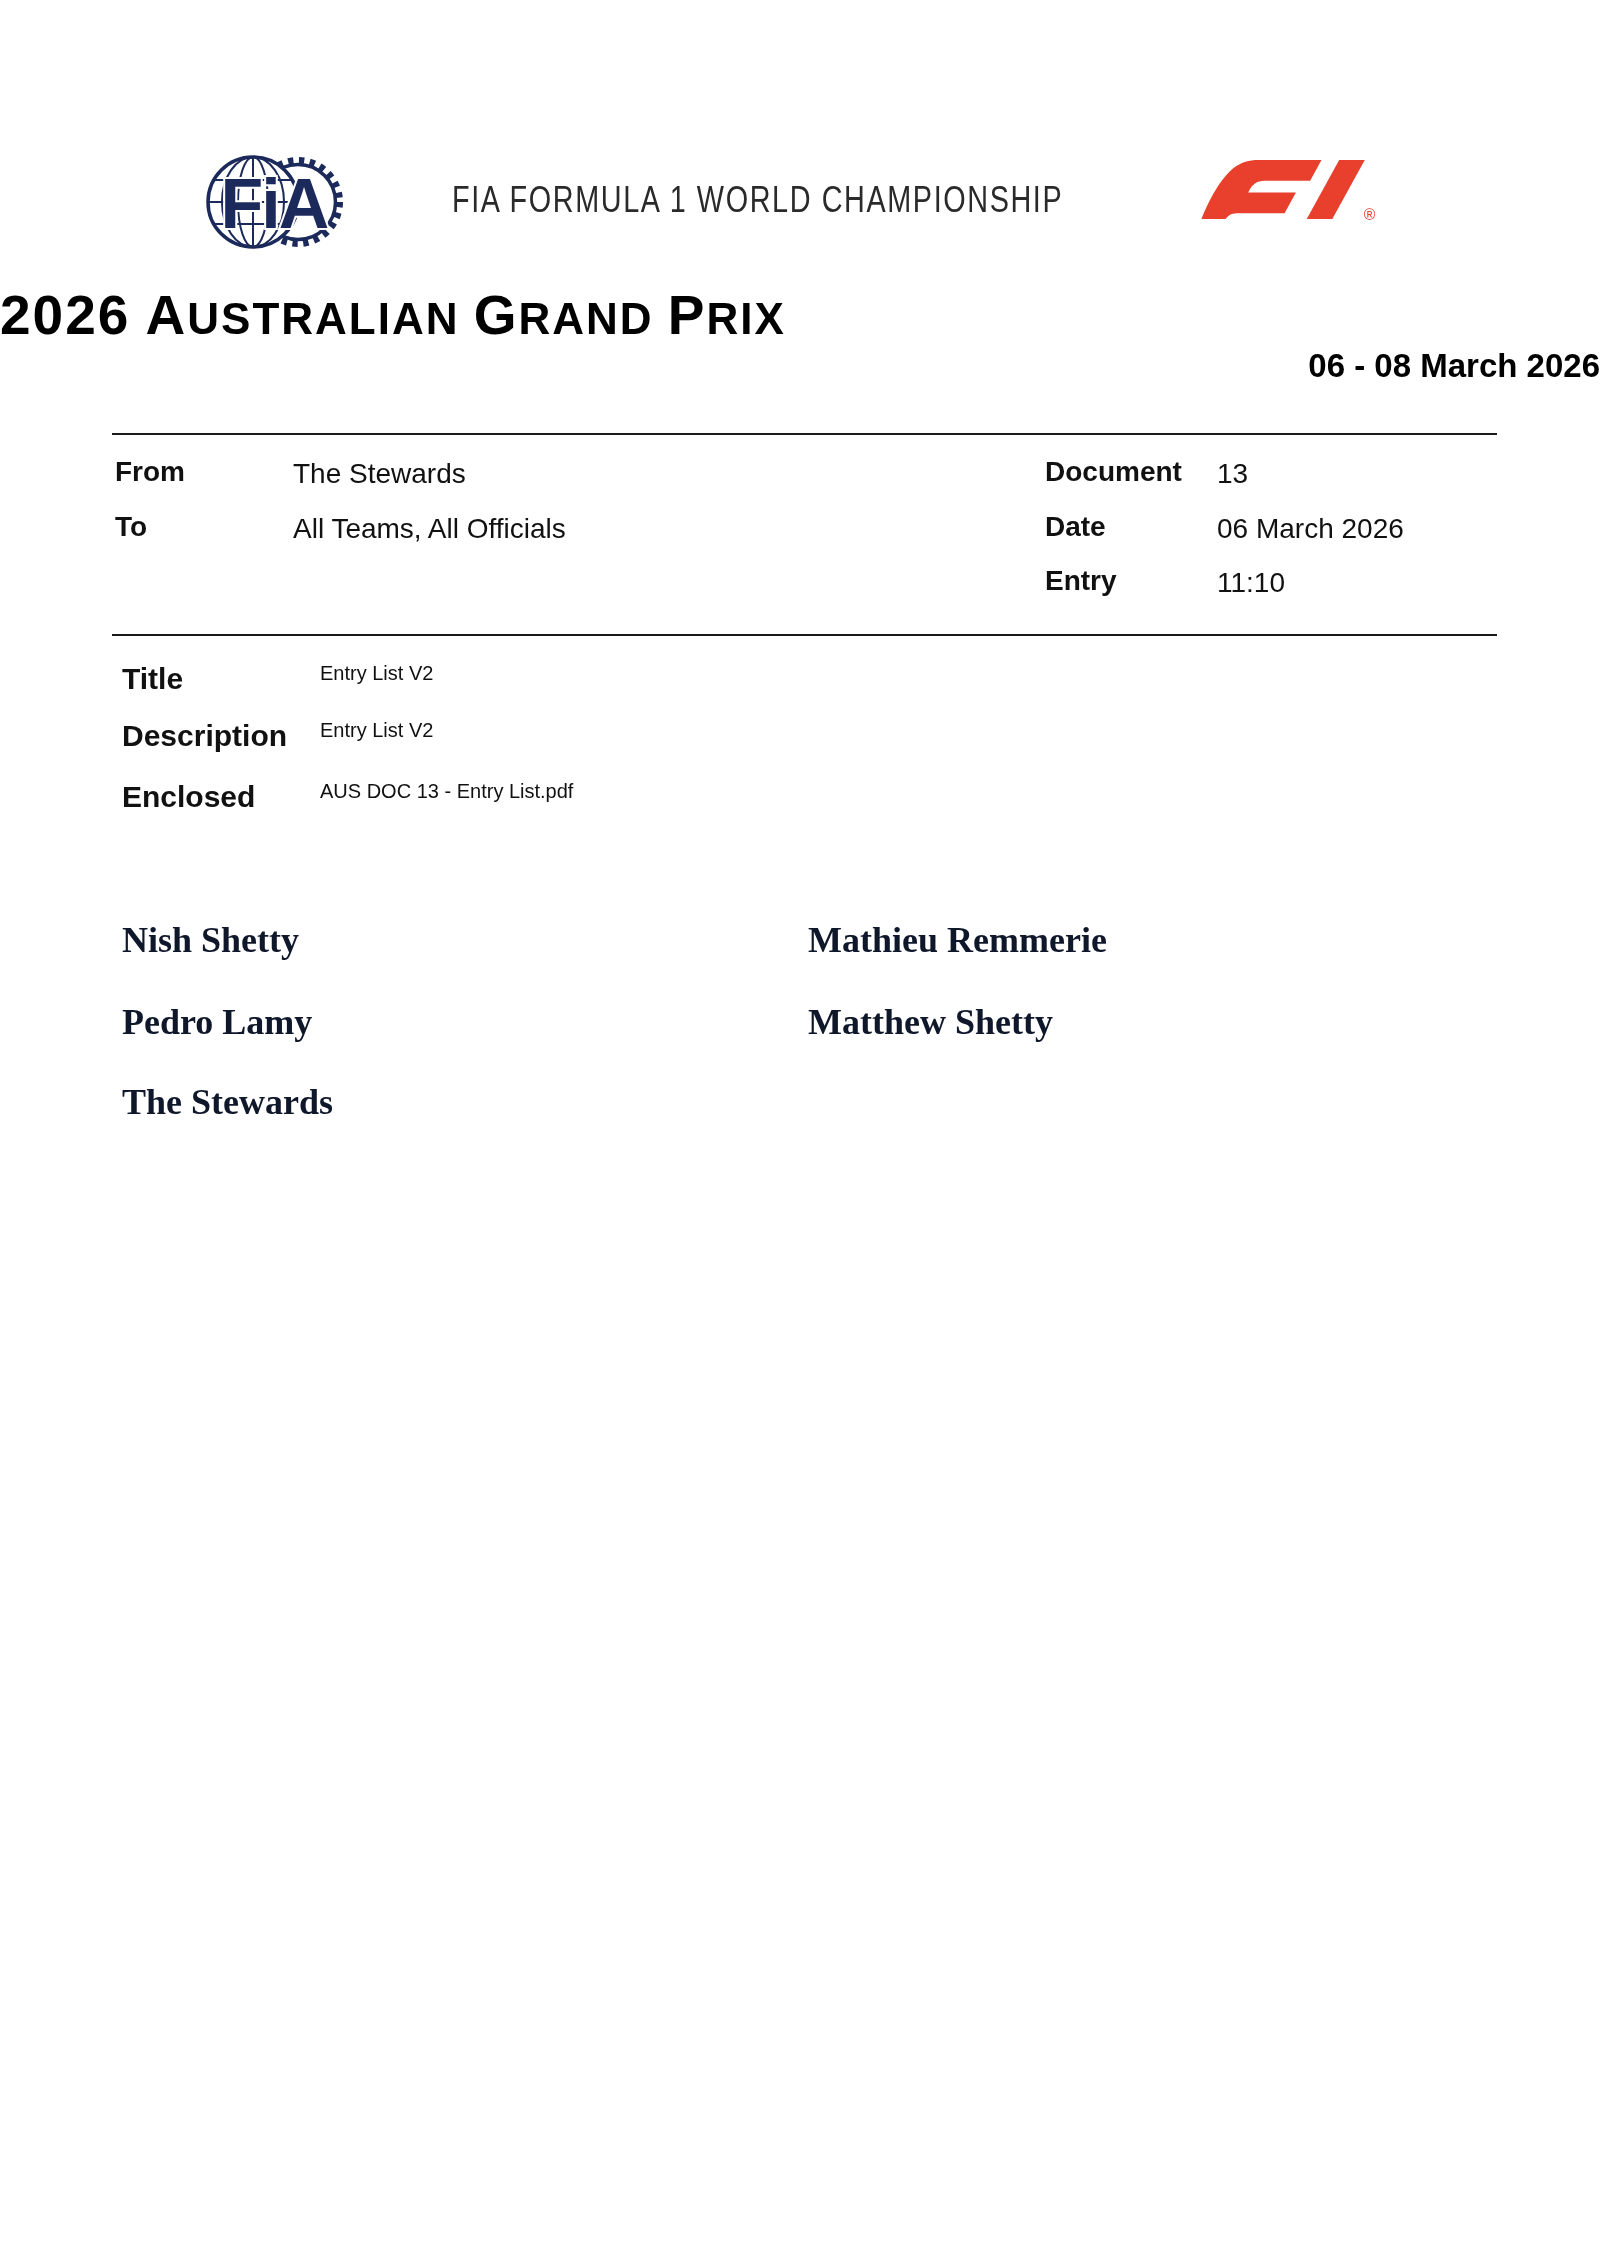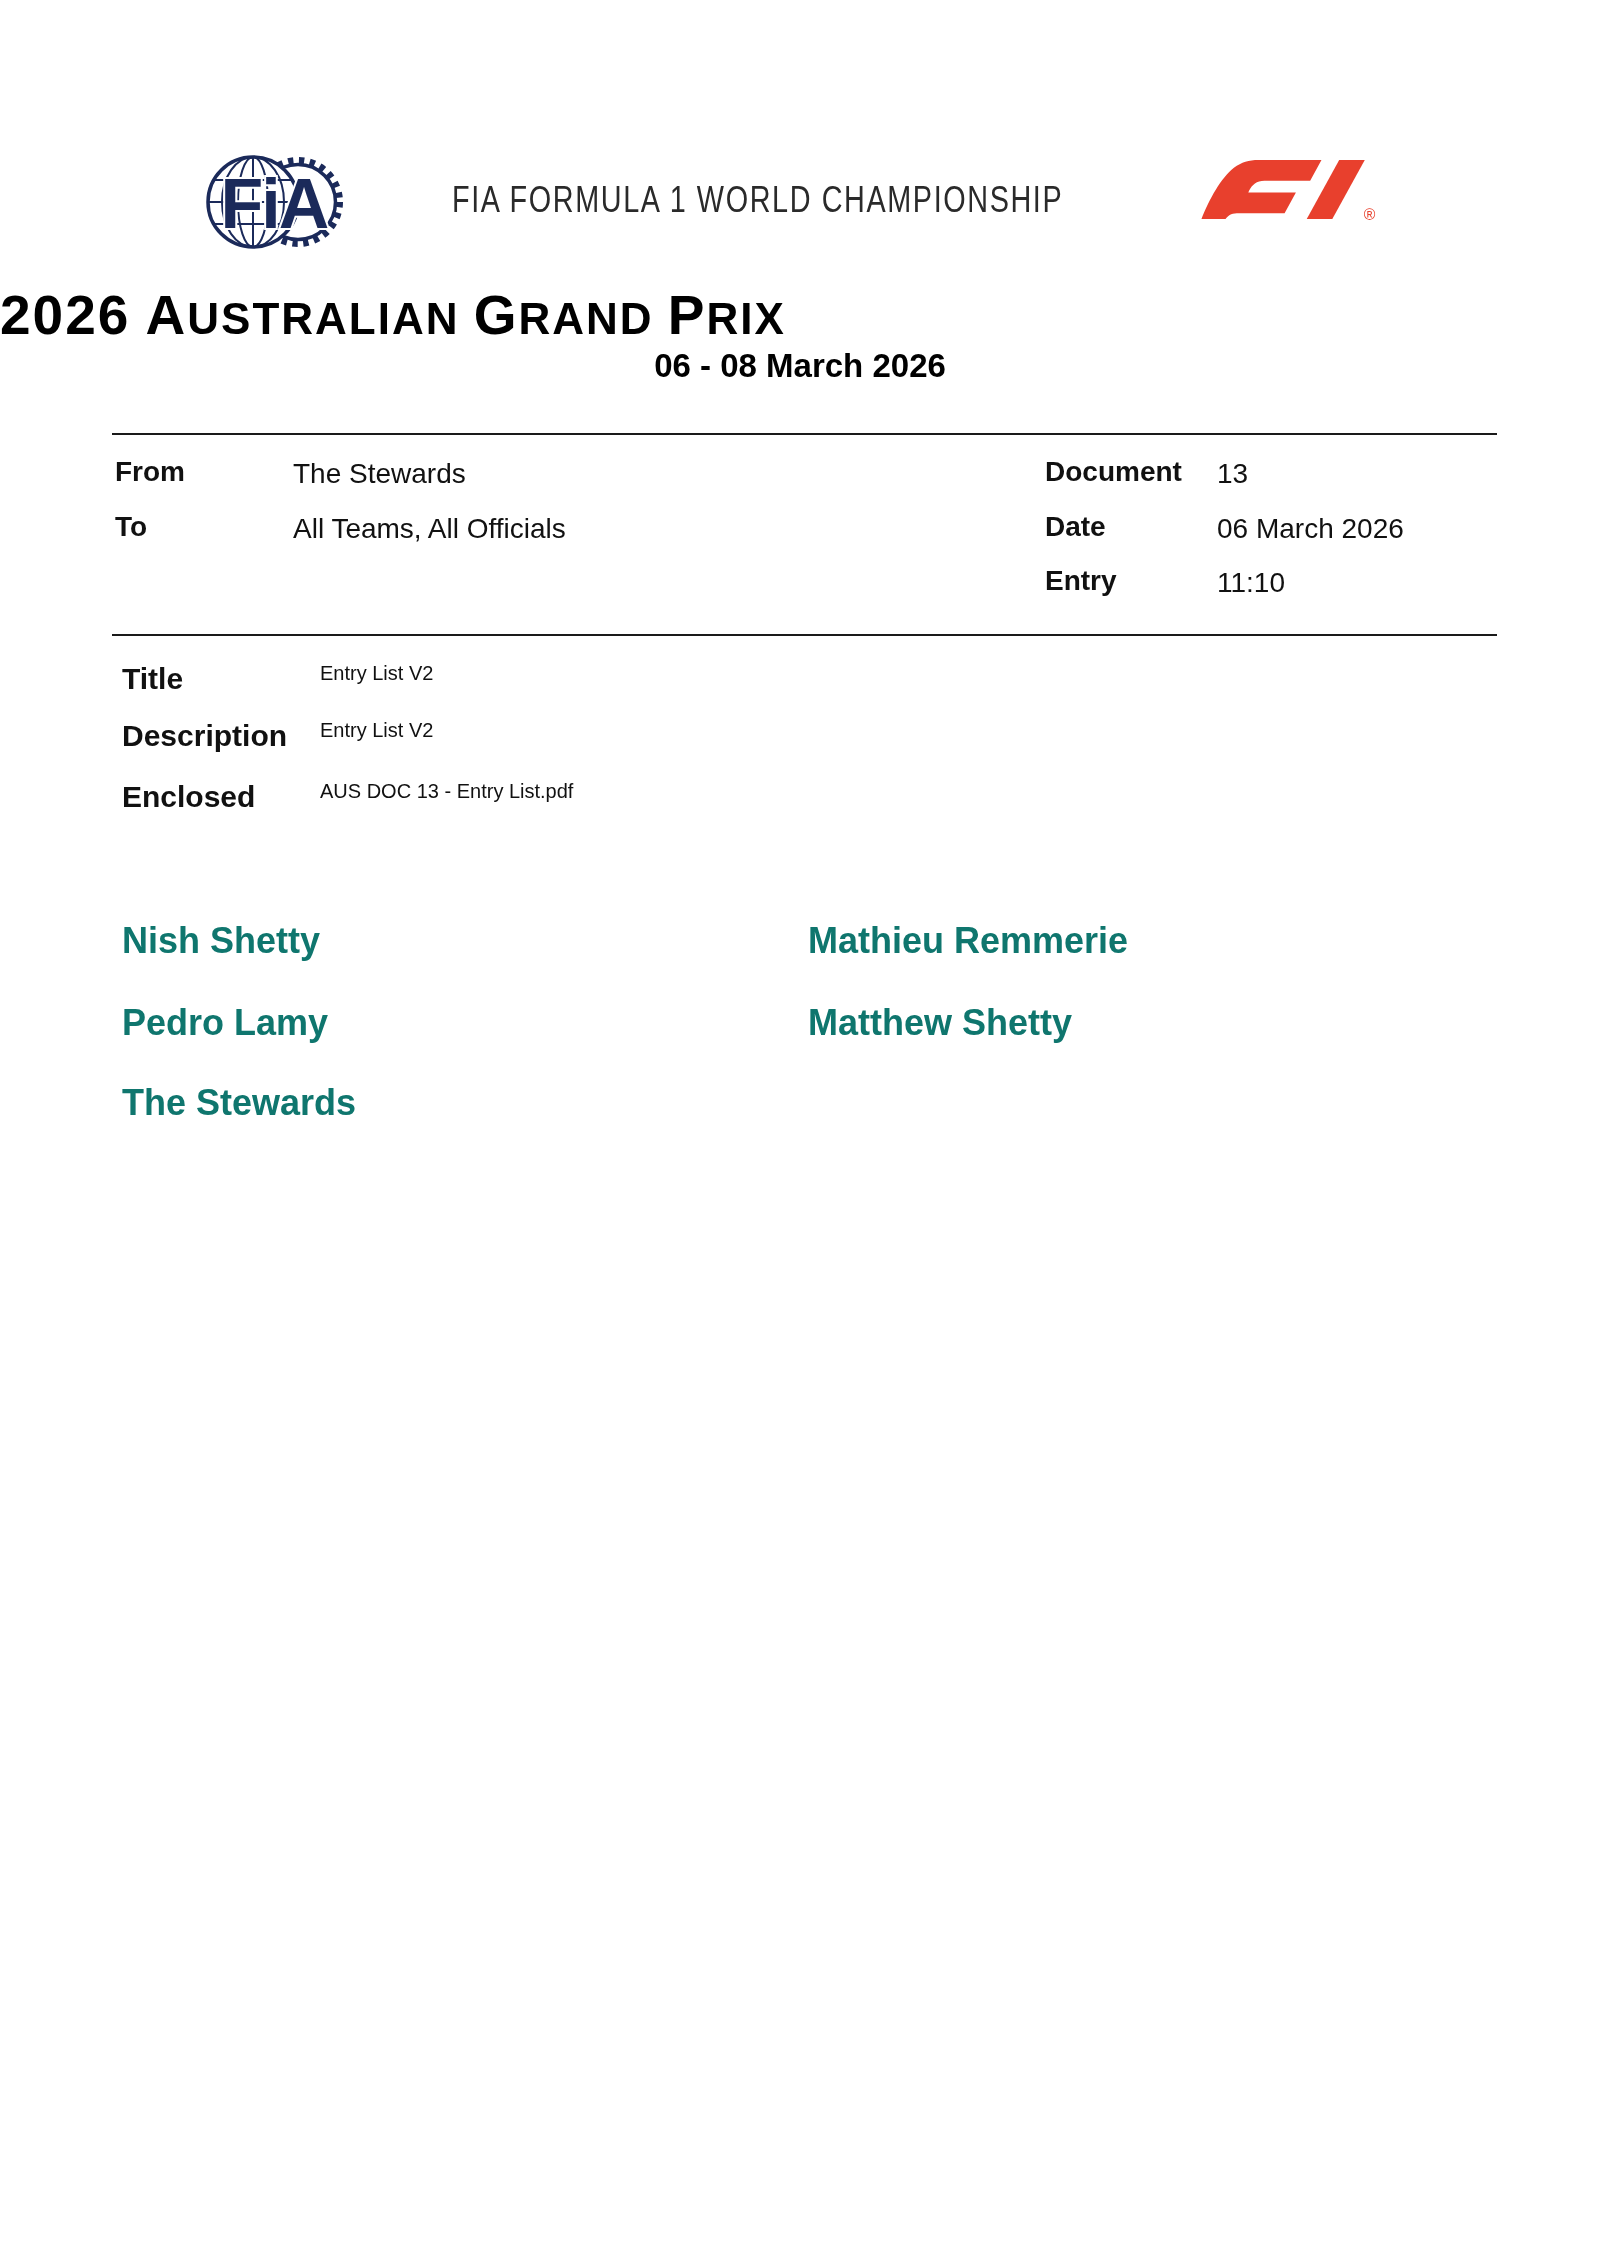--- a/index.html
+++ b/index.html
@@ -37,21 +37,21 @@
     font-weight: bold;
     line-height: 1;
     letter-spacing: 2px;
     color: #000000;
     white-space: nowrap;
   }
   .event-title .big   { font-size: 55px; }
   .event-title .small { font-size: 44px; }
   .event-date {
     left: 0; top: 347px; width: 1600px;
-    text-align: center;
+    text-align: right;
     font-weight: bold;
     font-size: 33px;
     color: #000000;
   }
 
   .rule { left: 112px; width: 1385px; height: 2px; background: #1a1a1a; }
   .rule-1 { top: 433px; }
   .rule-2 { top: 634px; }
 
   
@@ -69,21 +69,21 @@
   .row-m3v { top: 567px; }
 
   
   .info-label { left: 122px; font-weight: bold; font-size: 30px; }
   .info-value { left: 320px; font-size: 20px; }
   .row-d1 { top: 662px; }
   .row-d2 { top: 719px; }
   .row-d3 { top: 780px; }
 
   
-  .sig { font-weight: bold; font-size: 36px; color: #0f766e; white-space: nowrap; }
+  .sig { font-weight: bold; font-size: 36px; color: #0f172a; white-space: nowrap; font-family: Liberation Serif, serif; }
   .sig-col-left  { left: 122px; }
   .sig-col-right { left: 808px; }
   .row-s1 { top: 920px; }
   .row-s2 { top: 1002px; }
   .row-s3 { top: 1082px; }
 </style>
 </head>
 <body>
 
 <div class="page">

